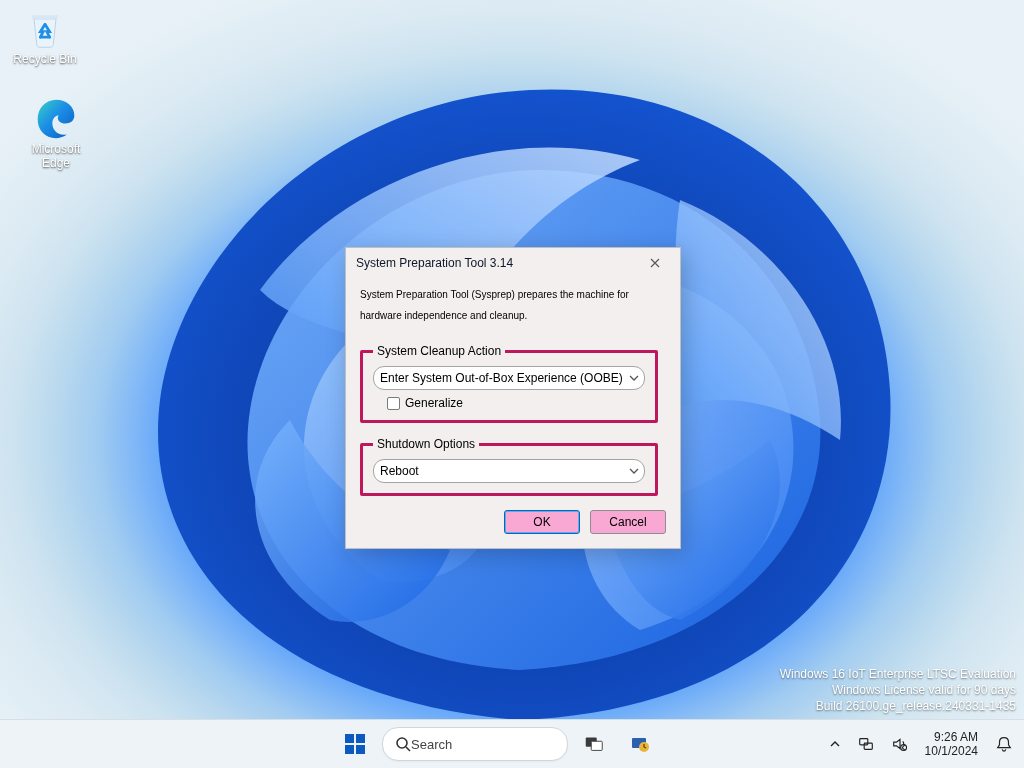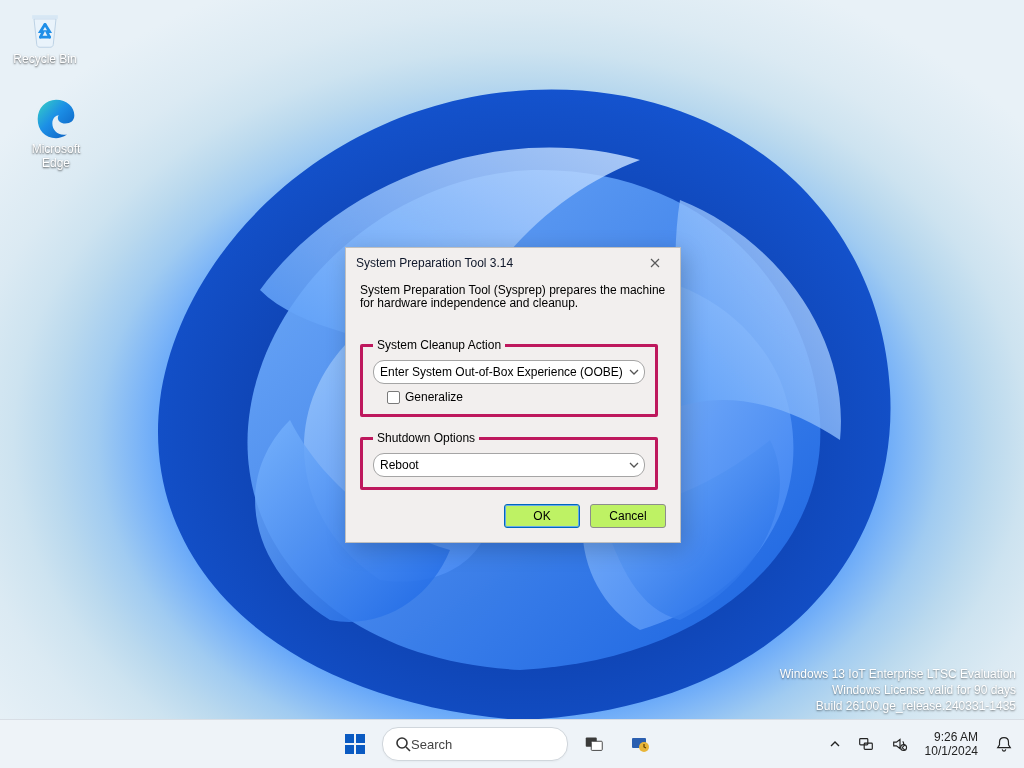--- a/index.html
+++ b/index.html
@@ -45,21 +45,21 @@
   .titlebar {
     display: flex; align-items: center; justify-content: space-between;
     height: 30px; padding: 0 8px 0 10px;
     color: #0f172a; font-size: 12px;
   }
   .close-btn {
     width: 34px; height: 22px; display: flex; align-items: center;
     justify-content: center; cursor: pointer; color: #5a5a5a;
   }
   .dlg-body { padding: 6px 14px 14px 14px; color: #000; }
-  .intro { font-size: 12px; line-height: 13px; margin-bottom: 28px; }
+  .intro { font-size: 10px; line-height: 21px; margin-bottom: 18px; }
 
   fieldset {
     border: 3px solid #be185d; border-radius: 2px;
     padding: 8px 10px 10px 10px; margin: 0 8px 14px 0;
   }
   legend { padding: 0 4px; font-size: 12px; }
   .select {
     position: relative; width: 100%; height: 24px;
     background: #fff; border: 1px solid #a5a5a5; border-radius: 11px;
     box-sizing: border-box; display: flex; align-items: center;
@@ -70,21 +70,21 @@
     pointer-events: none; color: #555;
   }
   .check-row { display: flex; align-items: center; margin-top: 6px; padding-left: 14px; }
   .checkbox {
     width: 13px; height: 13px; border: 1px solid #7a7a7a; border-radius: 2px;
     background: #fff; margin-right: 5px; box-sizing: border-box; cursor: pointer;
   }
   .btn-row { display: flex; justify-content: flex-end; gap: 10px; margin-top: 4px; }
   .btn {
     width: 74px; height: 22px; border: 1px solid #8d8d8d; border-radius: 3px;
-    background: #bef264; display: flex; align-items: center; justify-content: center;
+    background: #f9a8d4; display: flex; align-items: center; justify-content: center;
     font-size: 12px; cursor: pointer;
   }
   .btn.primary { border: 1px solid #0067c0; box-shadow: inset 0 0 0 1px #66a9e8; }
 
   
   .taskbar {
     position: absolute; left: 0; bottom: 0; width: 1024px; height: 48px;
     background: #eef3f8; border-top: 1px solid #d8dee5;
     display: flex; align-items: center;
   }
@@ -176,21 +176,21 @@
             <stop offset="100%" stop-color="#0b5bbd"></stop>
         </linearGradient>
       </defs>
       <path d="M24 4c12 0 20 8 20 17 0 6-4 9-10 9-5 0-8-3-8-6 0-2 1-3 1-3-3 0-7 3-7 9 0 7 6 14 16 12-4 3-9 4-12 4C12 46 4 37 4 25 4 13 13 4 24 4z" fill="url(#eg)"></path>
     </svg>
     <div class="label" style="white-space:pre;">Microsoft
 Edge</div>
   </div>
 
   <div class="watermark">
-    <div>Windows 13 IoT Enterprise LTSC Evaluation</div>
+    <div>Windows 16 IoT Enterprise LTSC Evaluation</div>
     <div>Windows License valid for 90 days</div>
     <div>Build 26100.ge_release.240331-1435</div>
   </div>
 
   <div class="dialog">
     <div class="titlebar">
       <span>System Preparation Tool 3.14</span>
       <div class="close-btn">
         <svg width="10" height="10" viewBox="0 0 10 10">
           <path d="M1 1l8 8M9 1l-8 8" stroke="currentColor" stroke-width="1.2"></path>

